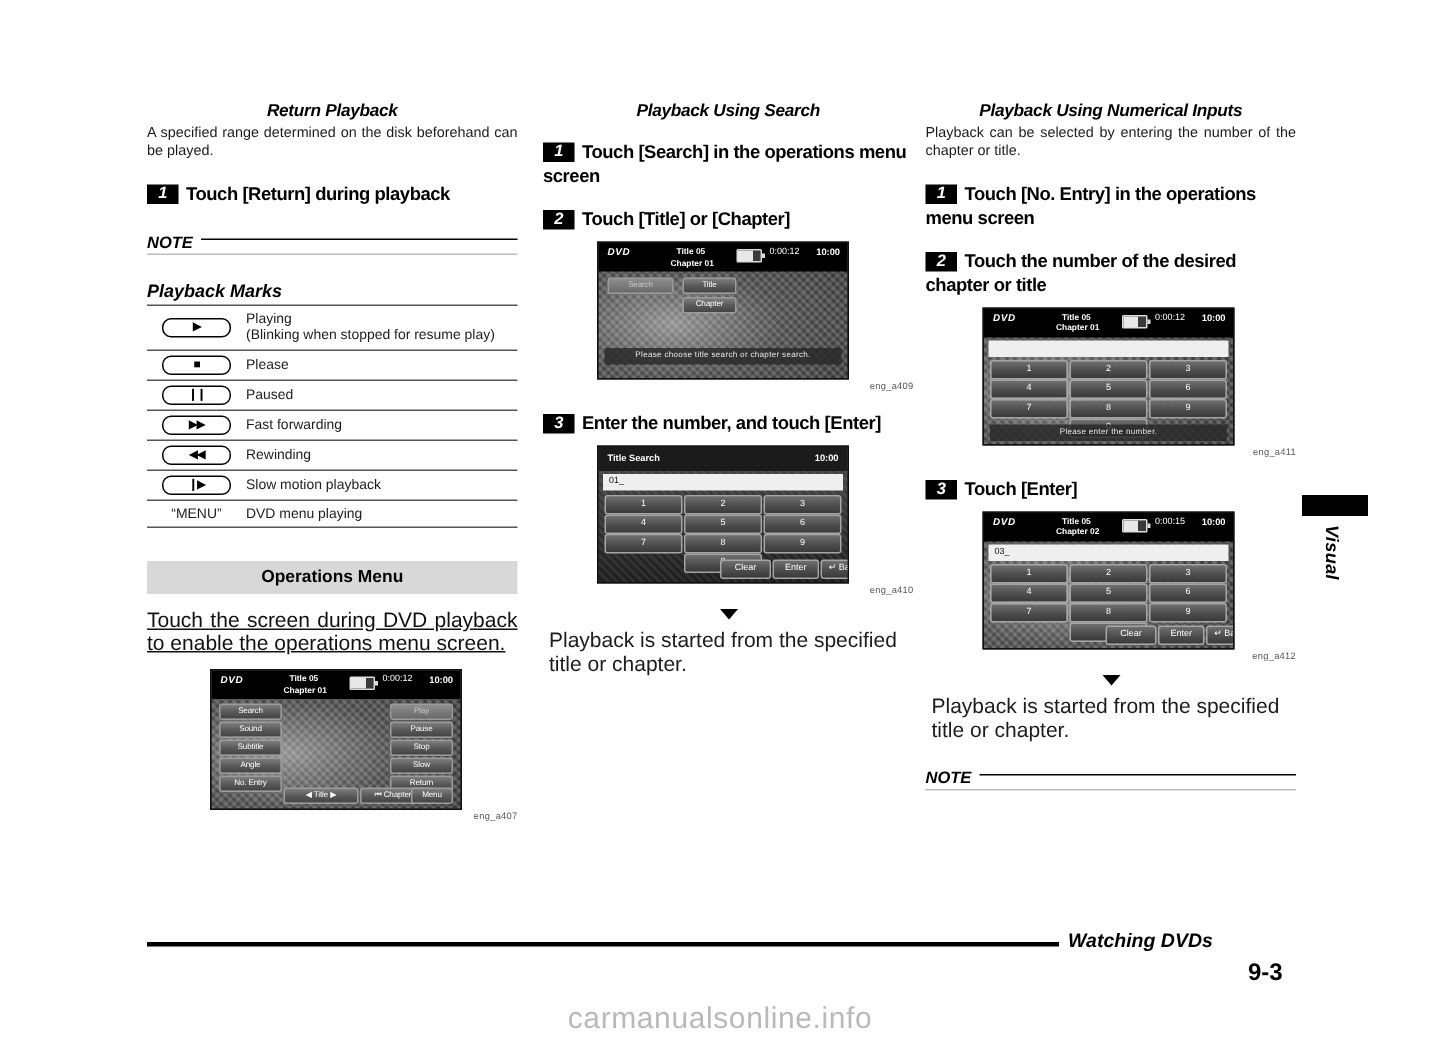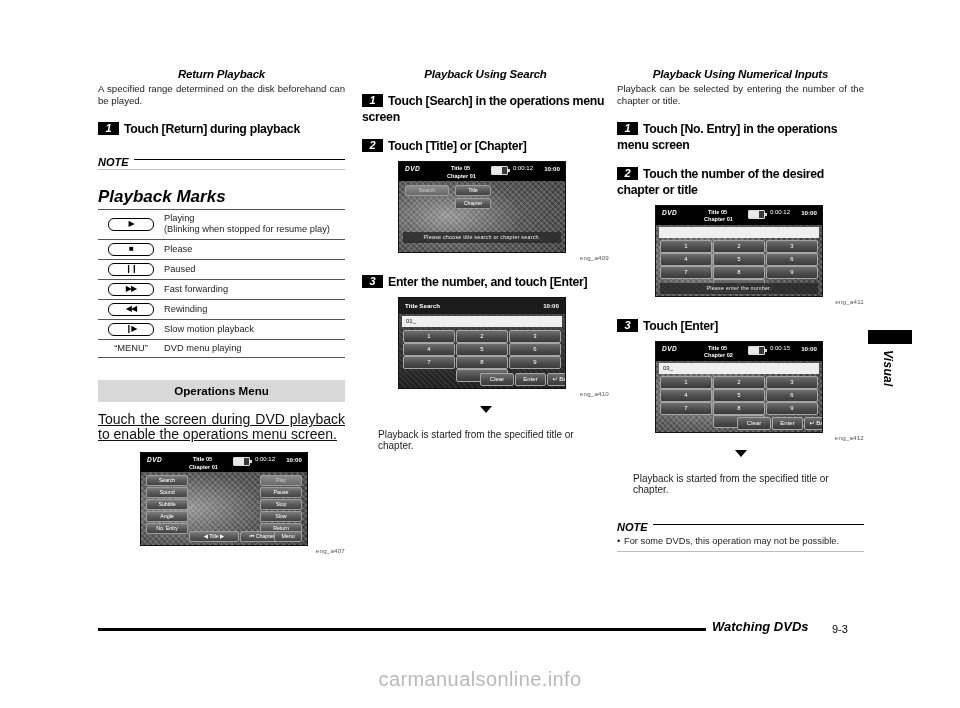--- a/index.html
+++ b/index.html
@@ -100,21 +100,21 @@
   }
   .note-bottom {
     border-bottom: 1px solid #bdbdbd;
     margin-top: 1px;
   }
 
   
   .marks-title {
     font-style: italic;
     font-weight: bold;
-    font-size: 17px;
+    font-size: 12px;
     margin: 17px 0 2px 0;
   }
   table.marks {
     border-collapse: collapse;
     width: 247px;
     font-size: 9.3px;
     color: #1c1c1c;
   }
   table.marks td {
     border-bottom: 1px solid #555;
@@ -297,24 +297,24 @@
   }
 
   .arrow-down {
     width: 0; height: 0;
     border-left: 6px solid transparent;
     border-right: 6px solid transparent;
     border-top: 7px solid #000;
     margin: 9px auto 5px auto;
   }
   .after-text {
-    font-size: 10px;
+    font-size: 14px;
     color: #1c1c1c;
     text-align: center;
-    margin: 16px;
+    margin: 4px;
   }
   .after-text.left { text-align: left; }
 
   
   .side-tab {
     position: absolute;
     right: 48px; top: 330px;
     width: 44px;
   }
   .side-bar {
@@ -339,23 +339,23 @@
   }
   .footer-text {
     position: absolute;
     left: 712px; top: 619px;
     font-size: 13px;
     font-weight: bold;
     font-style: italic;
   }
   .footer-page {
     position: absolute;
-    left: 832px; top: 623px;
-    font-size: 11px;
-    font-weight: normal;
+    left: 832px; top: 640px;
+    font-size: 16px;
+    font-weight: bold;
   }
   .watermark {
     position: absolute;
     left: 0; right: 0; top: 668px;
     text-align: center;
     font-size: 20px;
     color: #b9b9b9;
     letter-spacing: .4px;
   }
 </style>
@@ -604,21 +604,20 @@
     </div>
 
     <div class="arrow-down"></div>
     <p class="after-text left">Playback is started from the specified title or chapter.</p>
 
     <div class="note-wrap">
       <div class="note-rule">
         <span class="note-head">NOTE</span>
         <span class="ln"></span>
       </div>
-      <div class="note-item">For some DVDs, this  operation may not be possible.</div>
       <div class="note-bottom"></div>
     </div>
   </div>
 
   <div class="side-tab">
     <div class="side-bar"></div>
     <div class="side-label">Visual</div>
   </div>
 
   <div class="footer-rule"></div>

